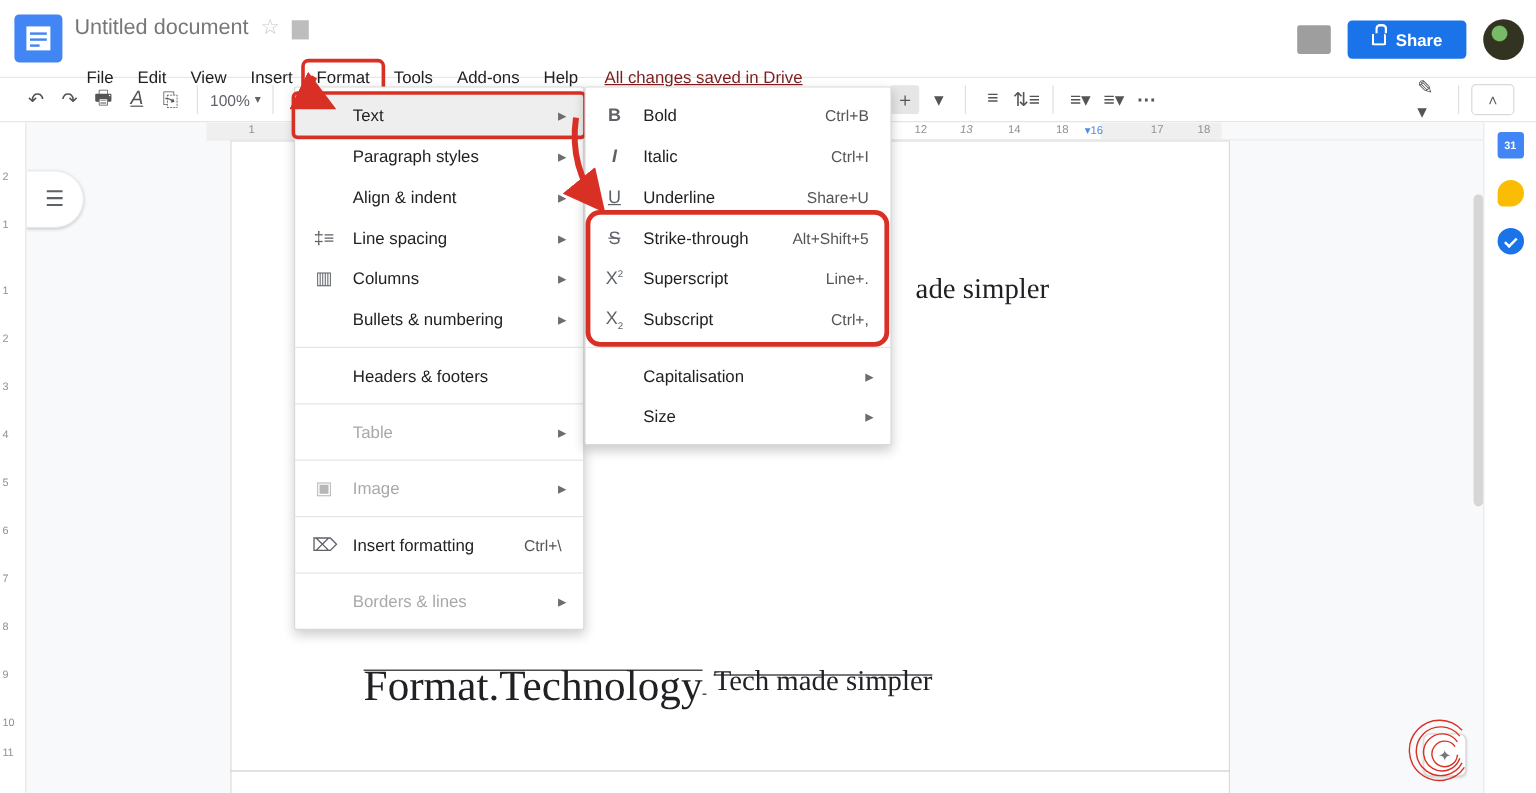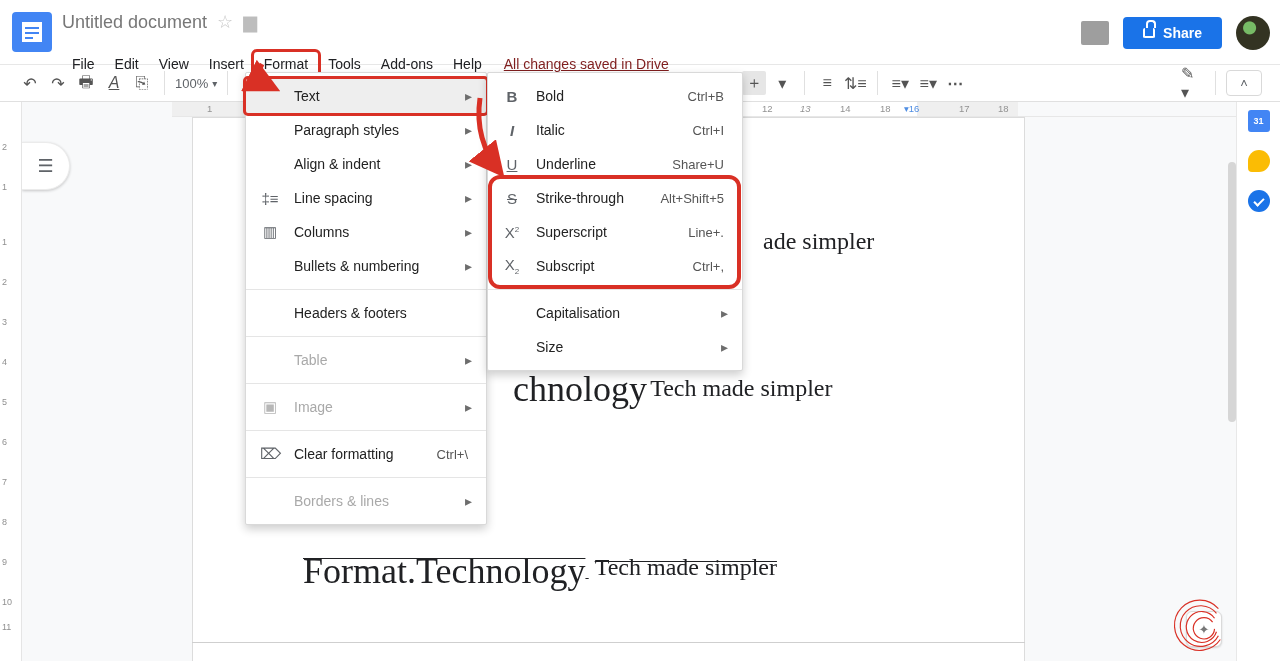--- a/index.html
+++ b/index.html
@@ -334,24 +334,20 @@
       <span class="num" style="left:628px;font-style:italic;">13</span>
       <span class="num" style="left:668px;">14</span>
       <span class="num" style="left:708px;">18</span>
       <span class="num" style="left:732px;color:#508ee3;">▾16</span>
       <span class="num" style="left:787px;">17</span>
       <span class="num" style="left:826px;">18</span>
     </div>
 
     <div class="page">
       <div style="position:absolute;left:570px;top:110px;font-size:24px;">ade simpler</div>
-      <div class="sup-line" style="position:absolute;left:320px;top:250px;">
-        <span class="big">chnology</span>
-        <span class="sup">Tech made simpler</span>
-      </div>
       <div class="strike" style="position:absolute;left:110px;top:432px;">
         <span class="big">Format.Technology</span>
         <span class="small" style="position:relative;top:-8px;margin-left:6px;">Tech made simpler</span>
       </div>
     </div>
     <div class="page-break-line"></div>
 
     <div class="scrollbar"></div>
 
     <div class="outline-toggle">
@@ -414,21 +410,21 @@
     <span>Table</span>
   </div>
   <div class="dd-sep"></div>
   <div class="dd-item disabled hasarrow">
     <span class="dd-icon">▣</span>
     <span>Image</span>
   </div>
   <div class="dd-sep"></div>
   <div class="dd-item">
     <span class="dd-icon">⌦</span>
-    <span>Clear formatting</span>
+    <span>Insert formatting</span>
     <span class="dd-shortcut">Ctrl+\</span>
   </div>
   <div class="dd-sep"></div>
   <div class="dd-item disabled hasarrow">
     <span class="dd-icon"></span>
     <span>Borders &amp; lines</span>
   </div>
 </div>
 
 <div class="dropdown text-dd">

